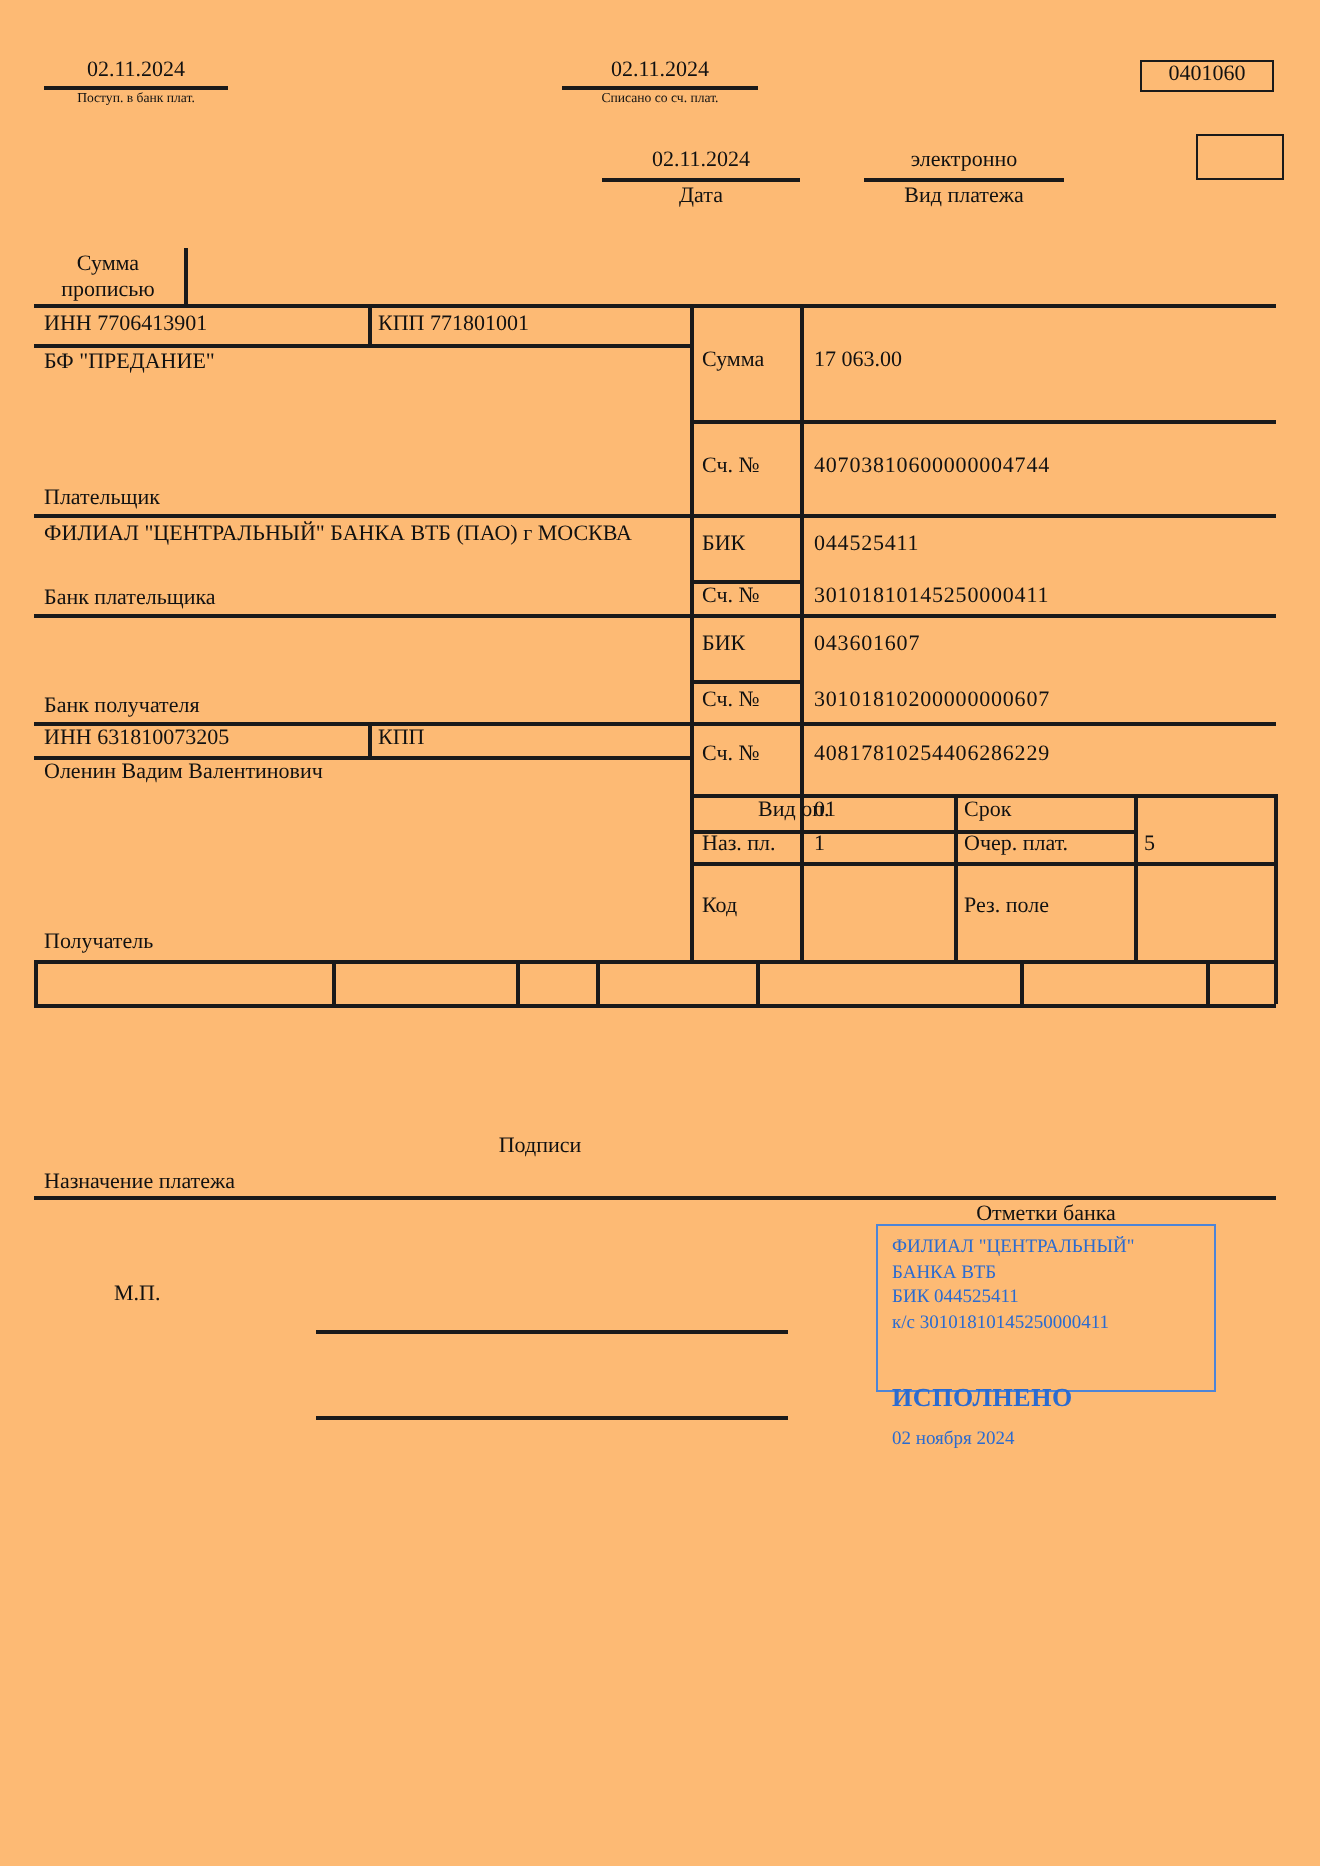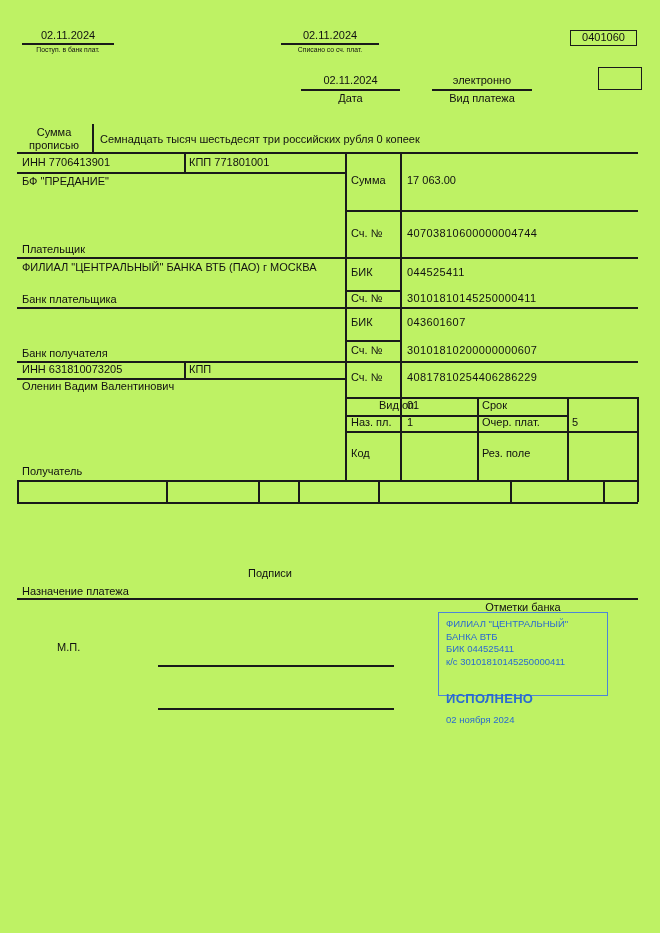--- a/index.html
+++ b/index.html
@@ -1,17 +1,17 @@
 <!DOCTYPE html>
 <html><head>
 <meta charset="utf-8">
 <style>
   html,body{margin:0;padding:0;background:#fff;}
-  #page{position:relative;width:660px;height:933px;background:#bef264;overflow:hidden;
-        font-family:Liberation Sans, sans-serif;color:#111;}
+  #page{position:relative;width:660px;height:933px;background:#fdba74;overflow:hidden;
+        font-family:Liberation Serif, serif;color:#111;}
   .t{position:absolute;white-space:nowrap;font-size:11px;line-height:13px;color:#111;}
   .wrap{white-space:normal;}
   .ctr{text-align:center;}
   .b{font-weight:bold;}
   .sm{position:absolute;font-size:6.8px;line-height:8px;color:#111;}
   .num{letter-spacing:0.4px;}
   .hl{position:absolute;height:1.5px;background:#1a1a1a;}
   .hl2{position:absolute;height:2.2px;background:#1a1a1a;}
   .vl{position:absolute;width:1.5px;background:#1a1a1a;}
   .box{position:absolute;border:1.8px solid #1a1a1a;box-sizing:border-box;}
@@ -45,21 +45,20 @@
   <div class="t ctr" style="left:301px;top:92px;width:99px;">Дата</div>
 
   <div class="t ctr" style="left:432px;top:74px;width:100px;">электронно</div>
   <div class="hl" style="left:432px;top:89px;width:100px;"></div>
   <div class="t ctr" style="left:432px;top:92px;width:100px;">Вид платежа</div>
 
   <div class="box" style="left:598px;top:67px;width:44px;height:23px;"></div>
 
   <div class="vl" style="left:92px;top:124px;height:29px;"></div>
   <div class="t wrap" style="left:22px;top:126px;width:64px;text-align:center;">Сумма прописью</div>
-  <div class="t" style="left:100px;top:133px;">Семнадцать тысяч шестьдесят три российских рубля 0 копеек</div>
   <div class="hl2" style="left:17px;top:152px;width:621px;"></div>
 
   <div class="vl" style="left:345px;top:152px;height:329px;"></div>
   <div class="vl" style="left:400px;top:152px;height:329px;"></div>
   <div class="vl" style="left:184px;top:152px;height:20px;"></div>
   <div class="vl" style="left:184px;top:362px;height:16px;"></div>
   <div class="vl" style="left:477px;top:397px;height:84px;"></div>
   <div class="vl" style="left:567px;top:397px;height:84px;"></div>
   <div class="vl" style="left:637px;top:397px;height:84px;"></div>
 

